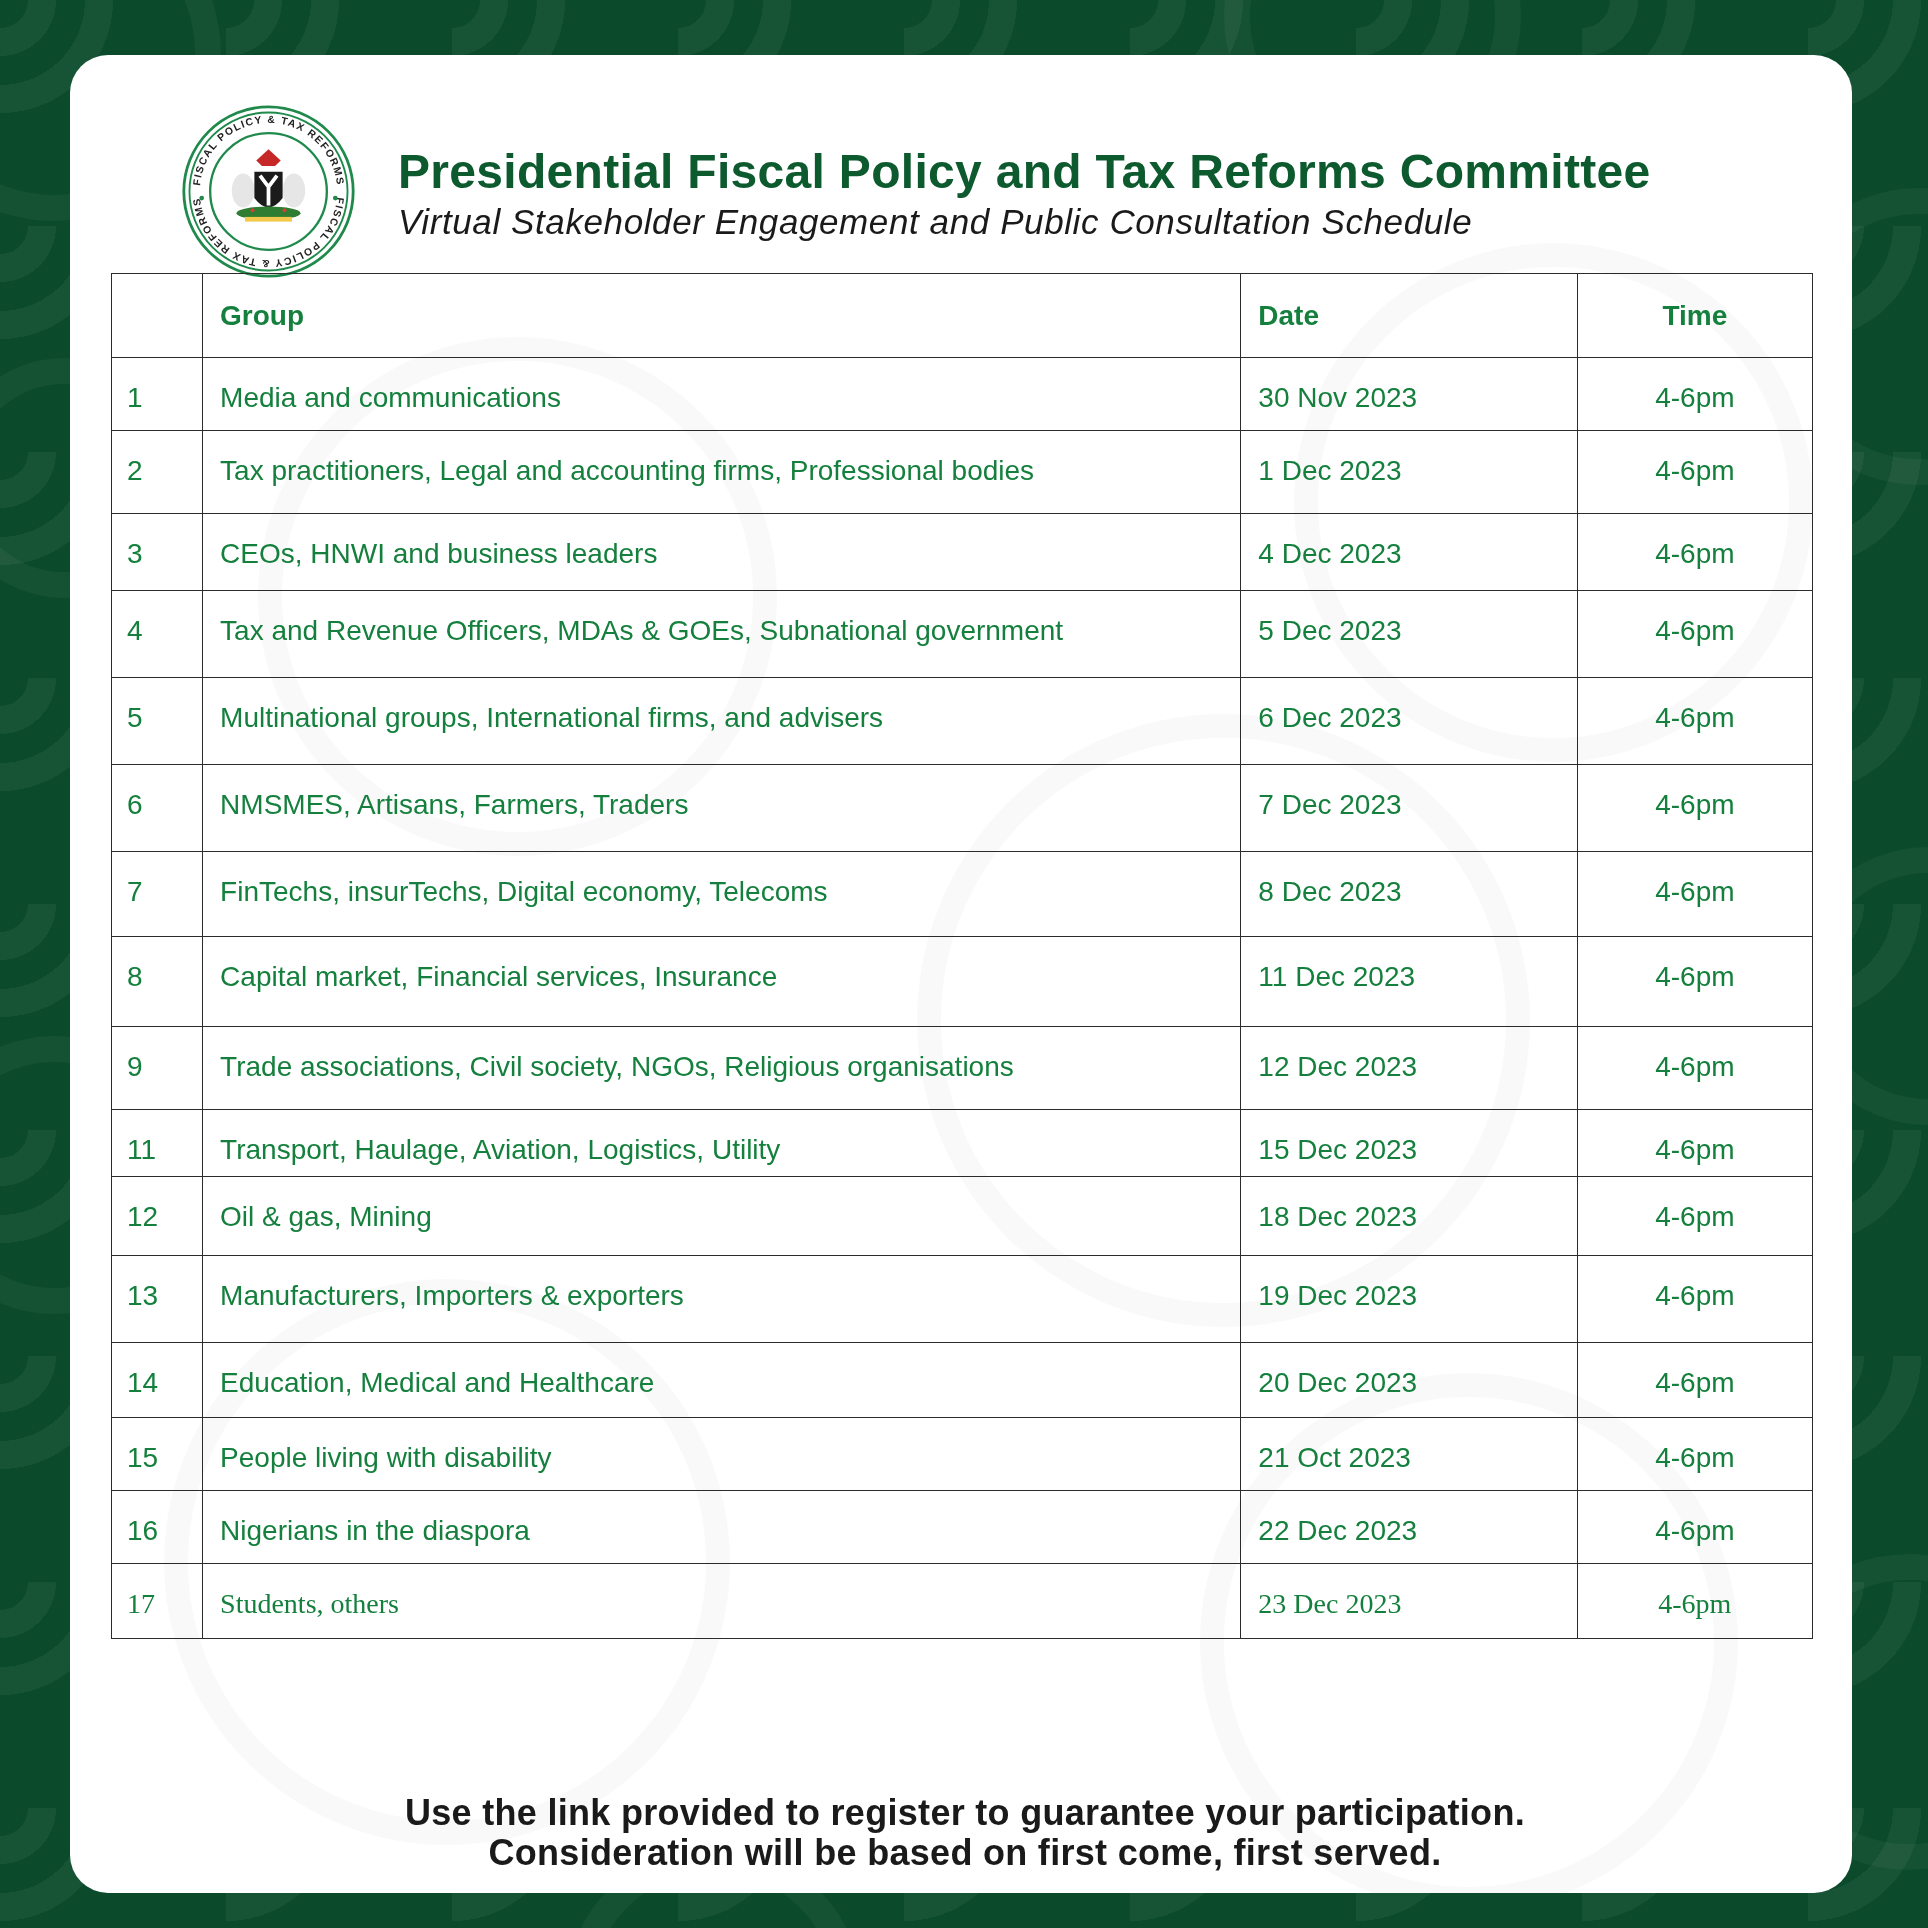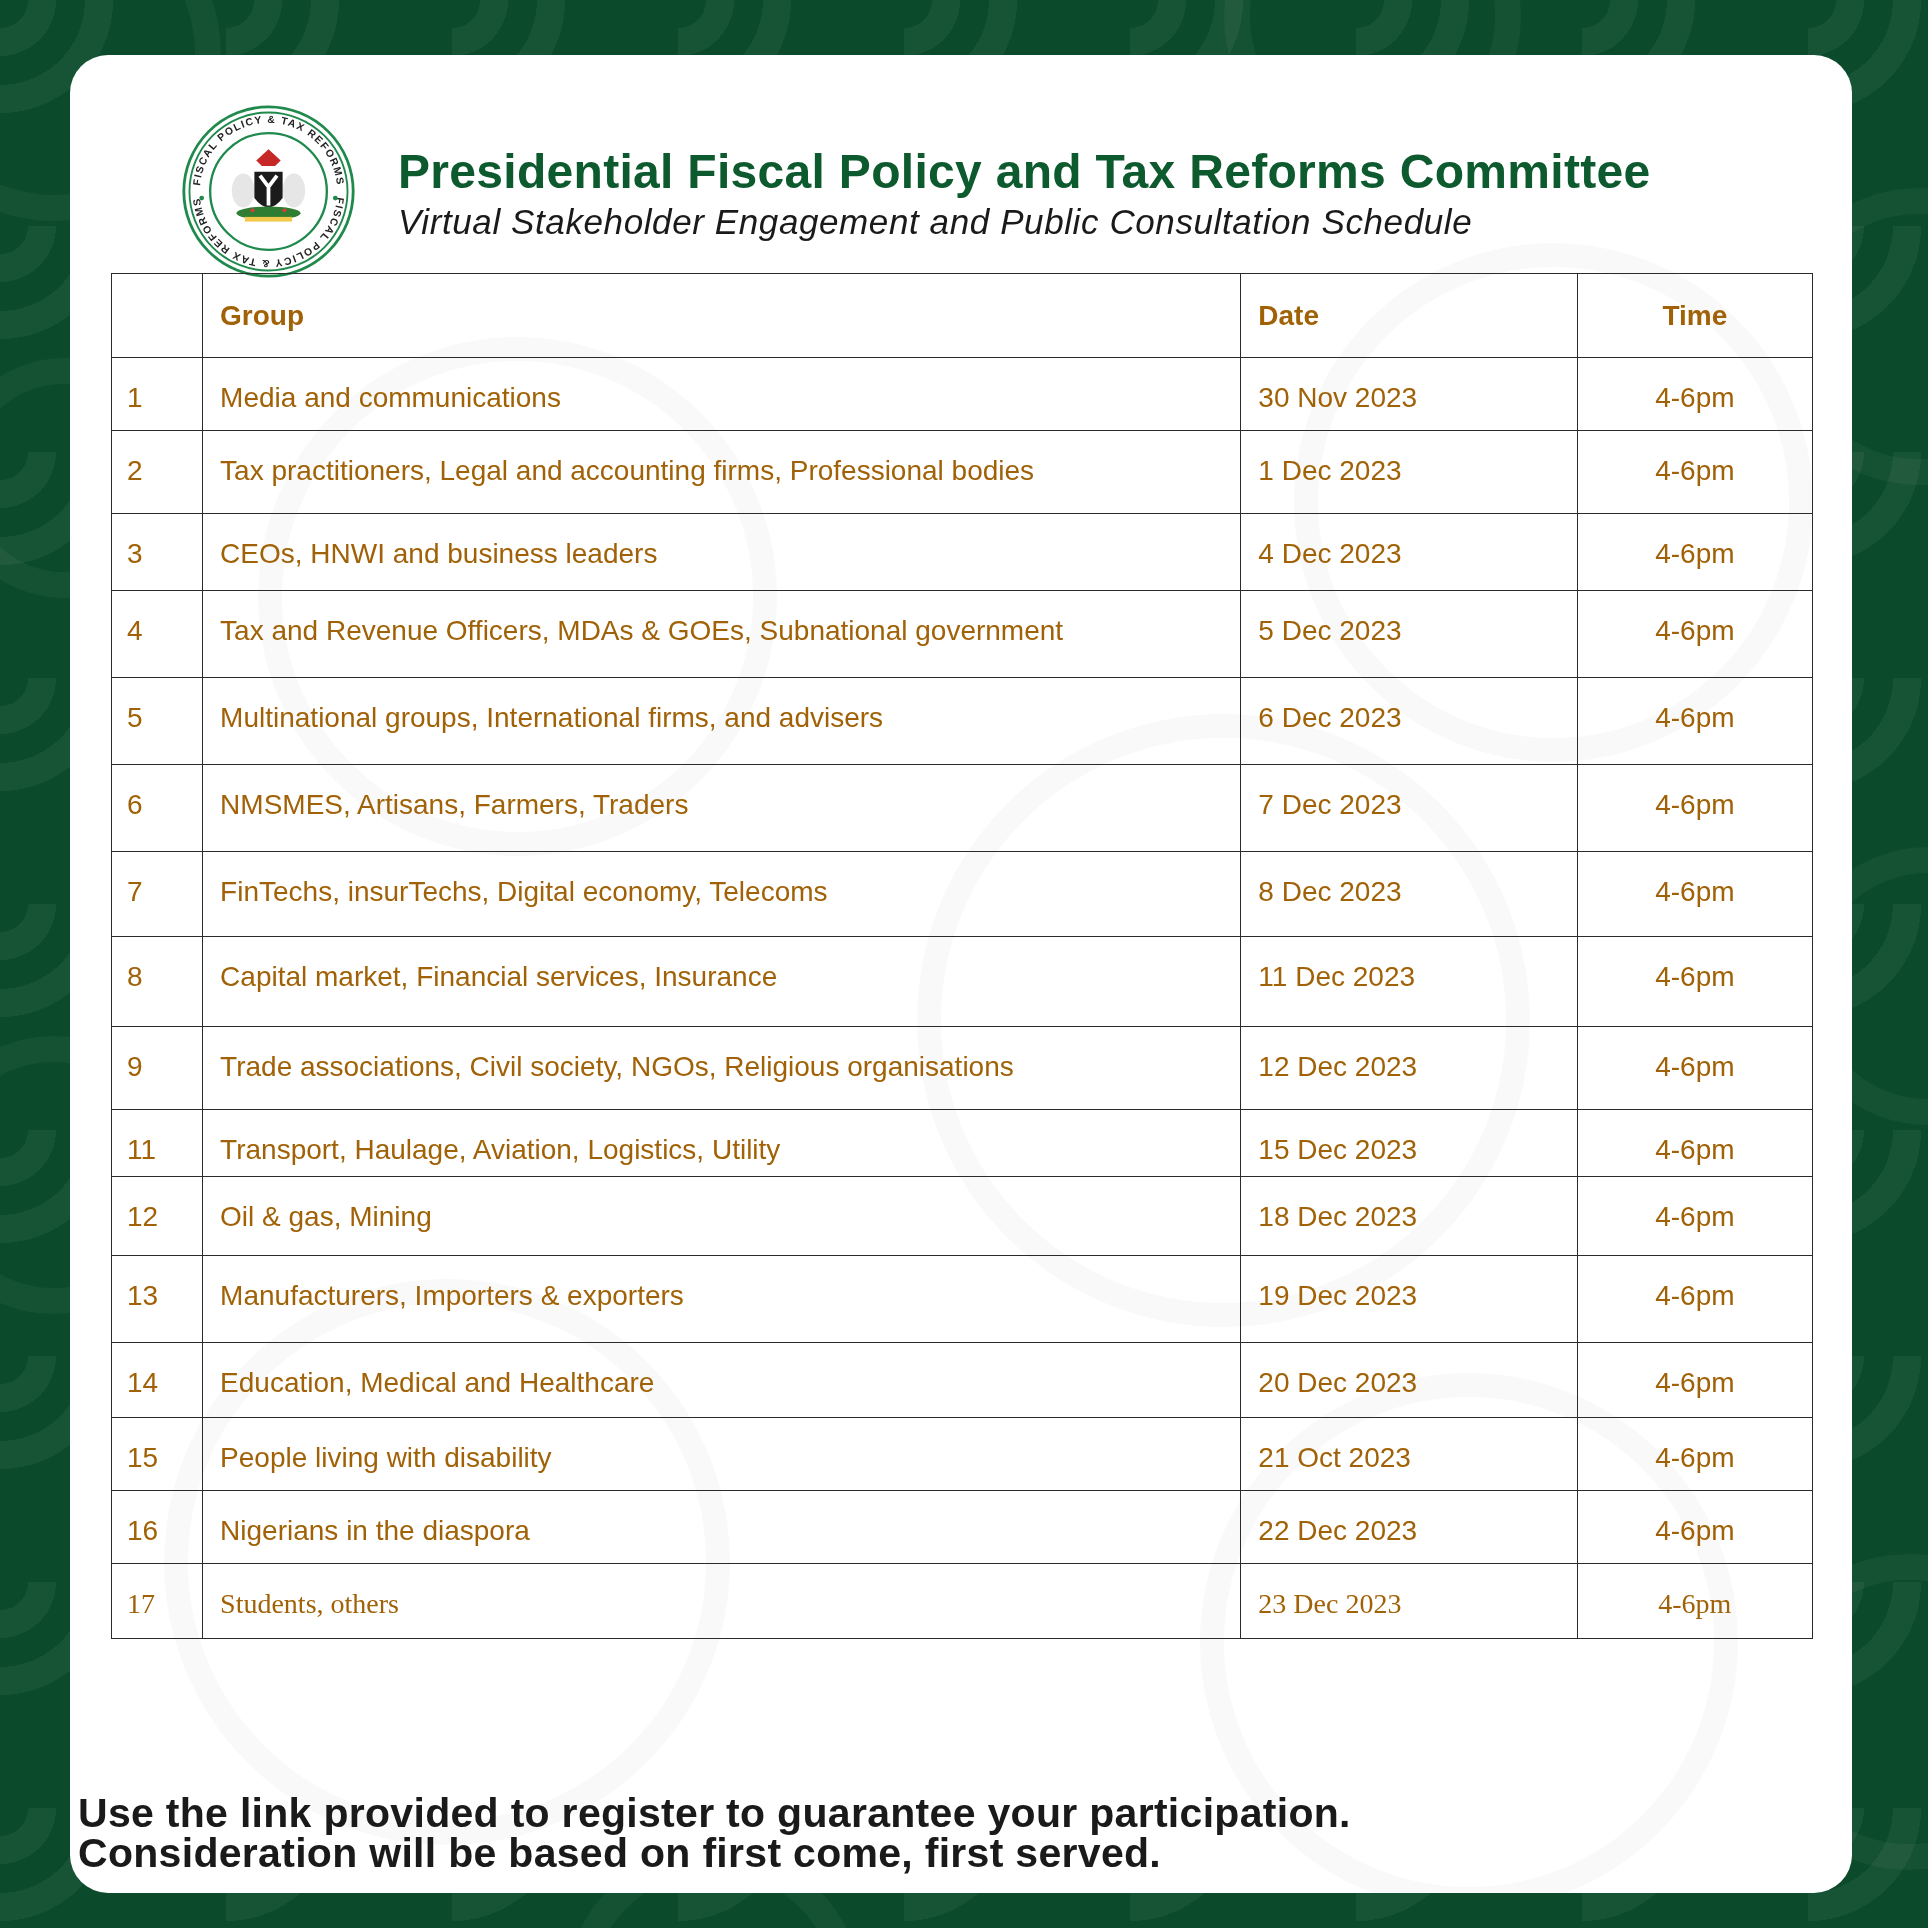--- a/index.html
+++ b/index.html
@@ -31,36 +31,36 @@
     white-space:nowrap;
   }
   .subtitle {
     position:absolute; left:217px; top:124px;
     font-size:35px; font-style:italic; color:#1a1a1a; letter-spacing:0.6px;
     white-space:nowrap;
     text-align:right;
   }
   table.schedule {
     position:absolute; left:41px; top:218px; width:1702px;
-    border-collapse:collapse; font-size:28px; color:#a16207;
+    border-collapse:collapse; font-size:28px; color:#15803d;
     background:transparent;
   }
   table.schedule th, table.schedule td {
     border:1.9px solid #2b2b2b; text-align:left; vertical-align:top;
     padding:0 0 0 17px;
   }
   table.schedule th { font-weight:bold; height:83px; vertical-align:middle; }
   table.schedule td { padding-top:21px; line-height:38px; }
   .c-num { width:75px; padding-left:15px !important; }
   .c-group { width:1019px; }
   .c-date { width:318px; }
   .c-time { width:234px; text-align:center !important; padding-left:0 !important; }
   .footer {
-    position:absolute; left:8px; right:0; top:1738px; text-align:left;
-    font-size:41px; font-weight:bold; color:#1a1a1a; line-height:40px; letter-spacing:0.3px;
+    position:absolute; left:8px; right:0; top:1738px; text-align:center;
+    font-size:36px; font-weight:bold; color:#1a1a1a; line-height:40px; letter-spacing:0.3px;
   }
 </style>
 </head>
 <body>
 
 <div class="bg">
   <div class="bg-ring" style="left:-113px;top:-113px;width:282px;height:282px;"></div>
   <div class="bg-ring" style="left:-56px;top:358px;width:188px;height:188px;"></div>
   <div class="bg-ring" style="left:-85px;top:1036px;width:226px;height:226px;"></div>
   <div class="bg-ring" style="left:1770px;top:188px;width:245px;height:245px;"></div>

